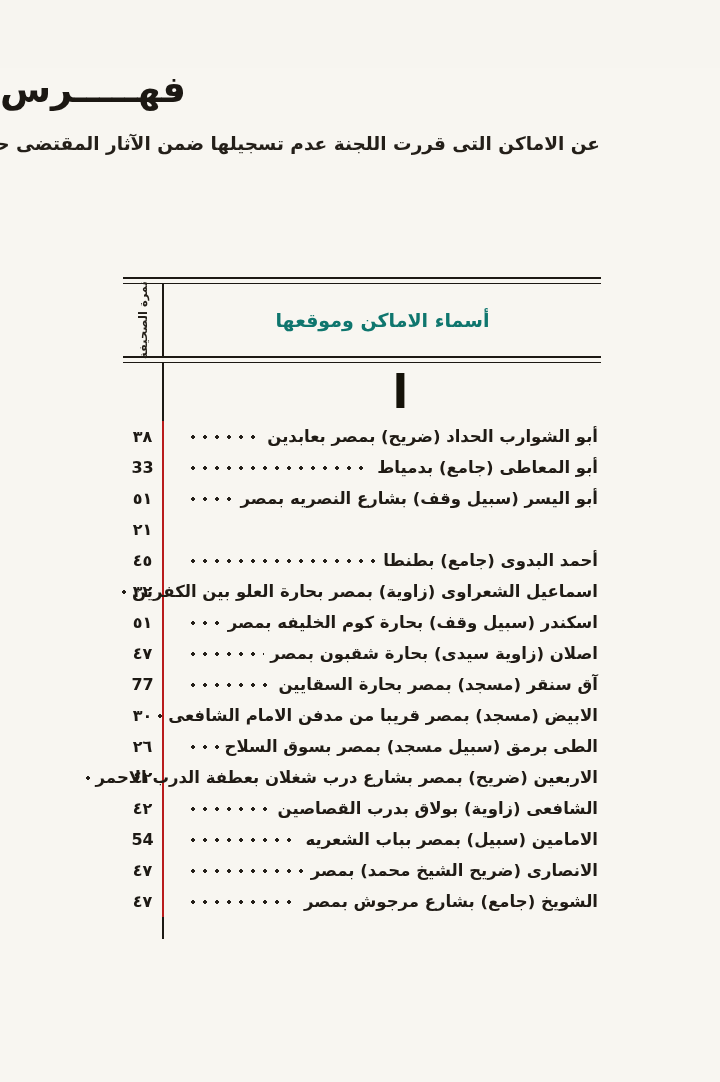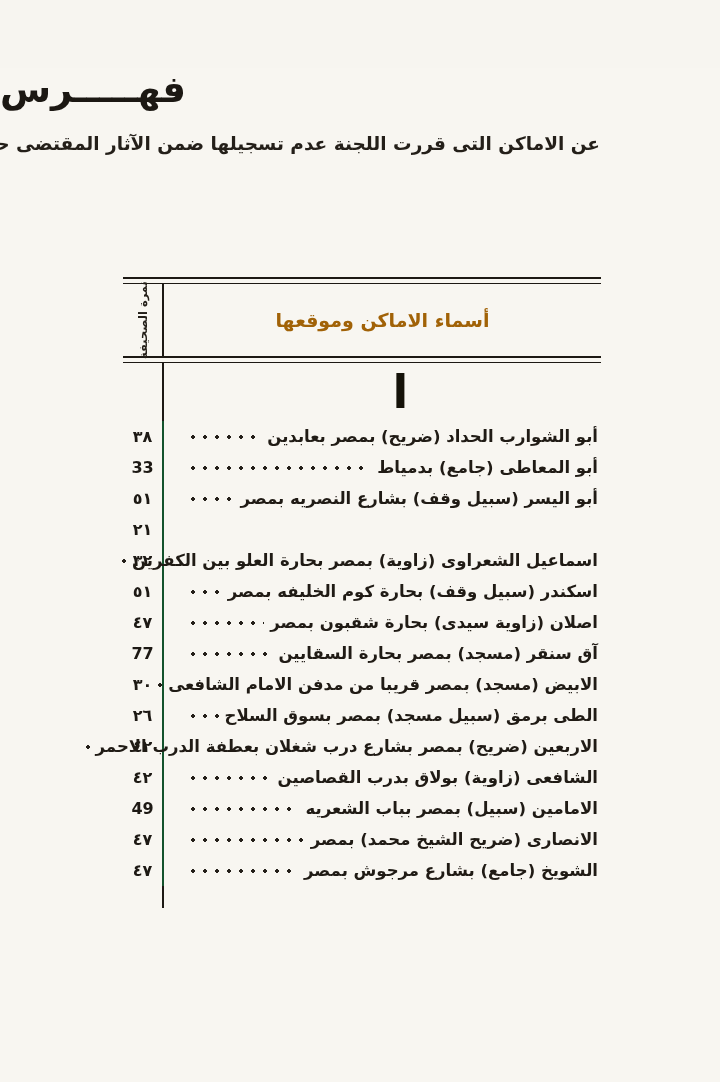--- a/index.html
+++ b/index.html
@@ -72,21 +72,21 @@
     color: #241f19;
   }
   .hname {
     flex: 1;
     display: flex;
     align-items: center;
     justify-content: center;
     font-size: 19px;
     font-weight: 700;
     direction: rtl;
-    color: #a16207;
+    color: #0f766e;
   }
   .section-row {
     display: flex;
     height: 58px;
   }
   .section-row .num-cell { border-right: 2px solid #1d1914; }
   .section-letter {
     flex: 1;
     display: flex;
     align-items: center;
@@ -98,21 +98,21 @@
   }
   .rows {}
   .row {
     display: flex;
     height: 31px;
     align-items: center;
   }
   .num-cell {
     width: 39px;
     align-self: stretch;
-    border-right: 2px solid #14532d;
+    border-right: 2px solid #b91c1c;
     display: flex;
     align-items: center;
     justify-content: center;
     font-size: 16px;
     font-weight: 700;
     direction: rtl;
     color: #1d1914;
   }
   .entry-cell {
     flex: 1;
@@ -194,20 +194,27 @@
     <div class="entry-cell">
       <span class="entry-name">أبو اليسر (سبيل وقف) بشارع النصريه بمصر</span>
       <span class="dotted-leader"></span>
     </div>
   </div>
 
   <div class="row">
     <div class="num-cell">٢١</div>
   </div>
 
+  <div class="row">
+    <div class="num-cell">٤٥</div>
+    <div class="entry-cell">
+      <span class="entry-name">أحمد البدوى (جامع) بطنطا</span>
+      <span class="dotted-leader"></span>
+    </div>
+  </div>
 
   <div class="row">
     <div class="num-cell">٣٢</div>
     <div class="entry-cell">
       <span class="entry-name">اسماعيل الشعراوى (زاوية) بمصر بحارة العلو بين الكفرين</span>
       <span class="dotted-leader"></span>
     </div>
   </div>
 
   <div class="row">
@@ -260,21 +267,21 @@
 
   <div class="row">
     <div class="num-cell">٤٢</div>
     <div class="entry-cell">
       <span class="entry-name">الشافعى (زاوية) بولاق بدرب القصاصين</span>
       <span class="dotted-leader"></span>
     </div>
   </div>
 
   <div class="row">
-    <div class="num-cell">49</div>
+    <div class="num-cell">54</div>
     <div class="entry-cell">
       <span class="entry-name">الامامين (سبيل) بمصر بباب الشعريه</span>
       <span class="dotted-leader"></span>
     </div>
   </div>
 
   <div class="row">
     <div class="num-cell">٤٧</div>
     <div class="entry-cell">
       <span class="entry-name">الانصارى (ضريح الشيخ محمد) بمصر</span>

